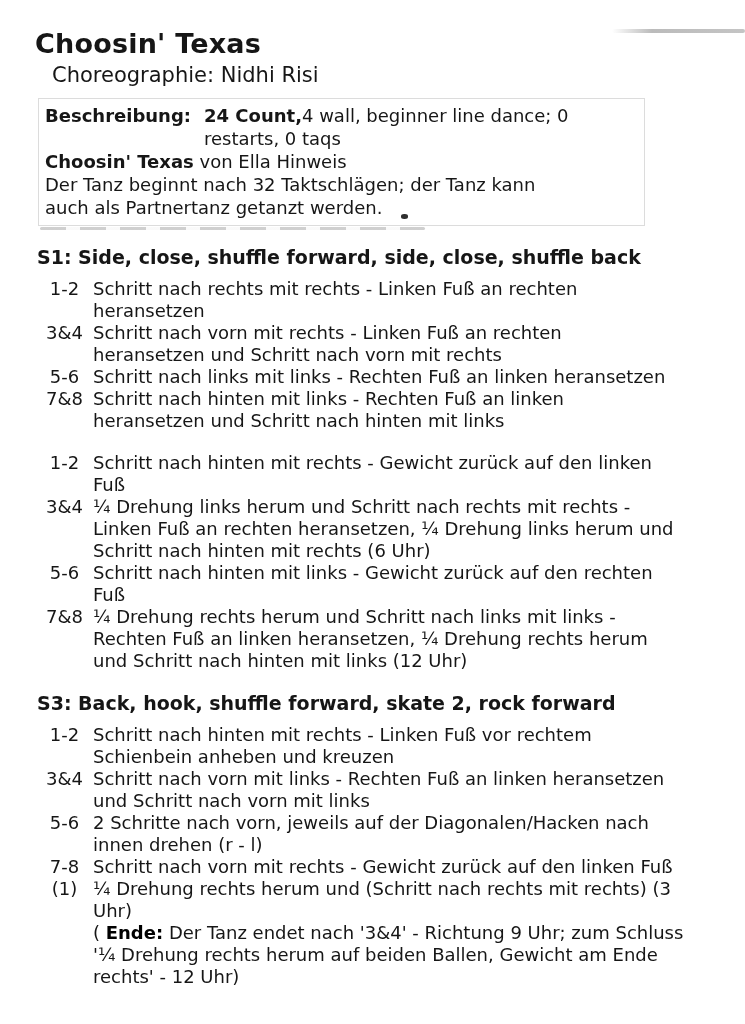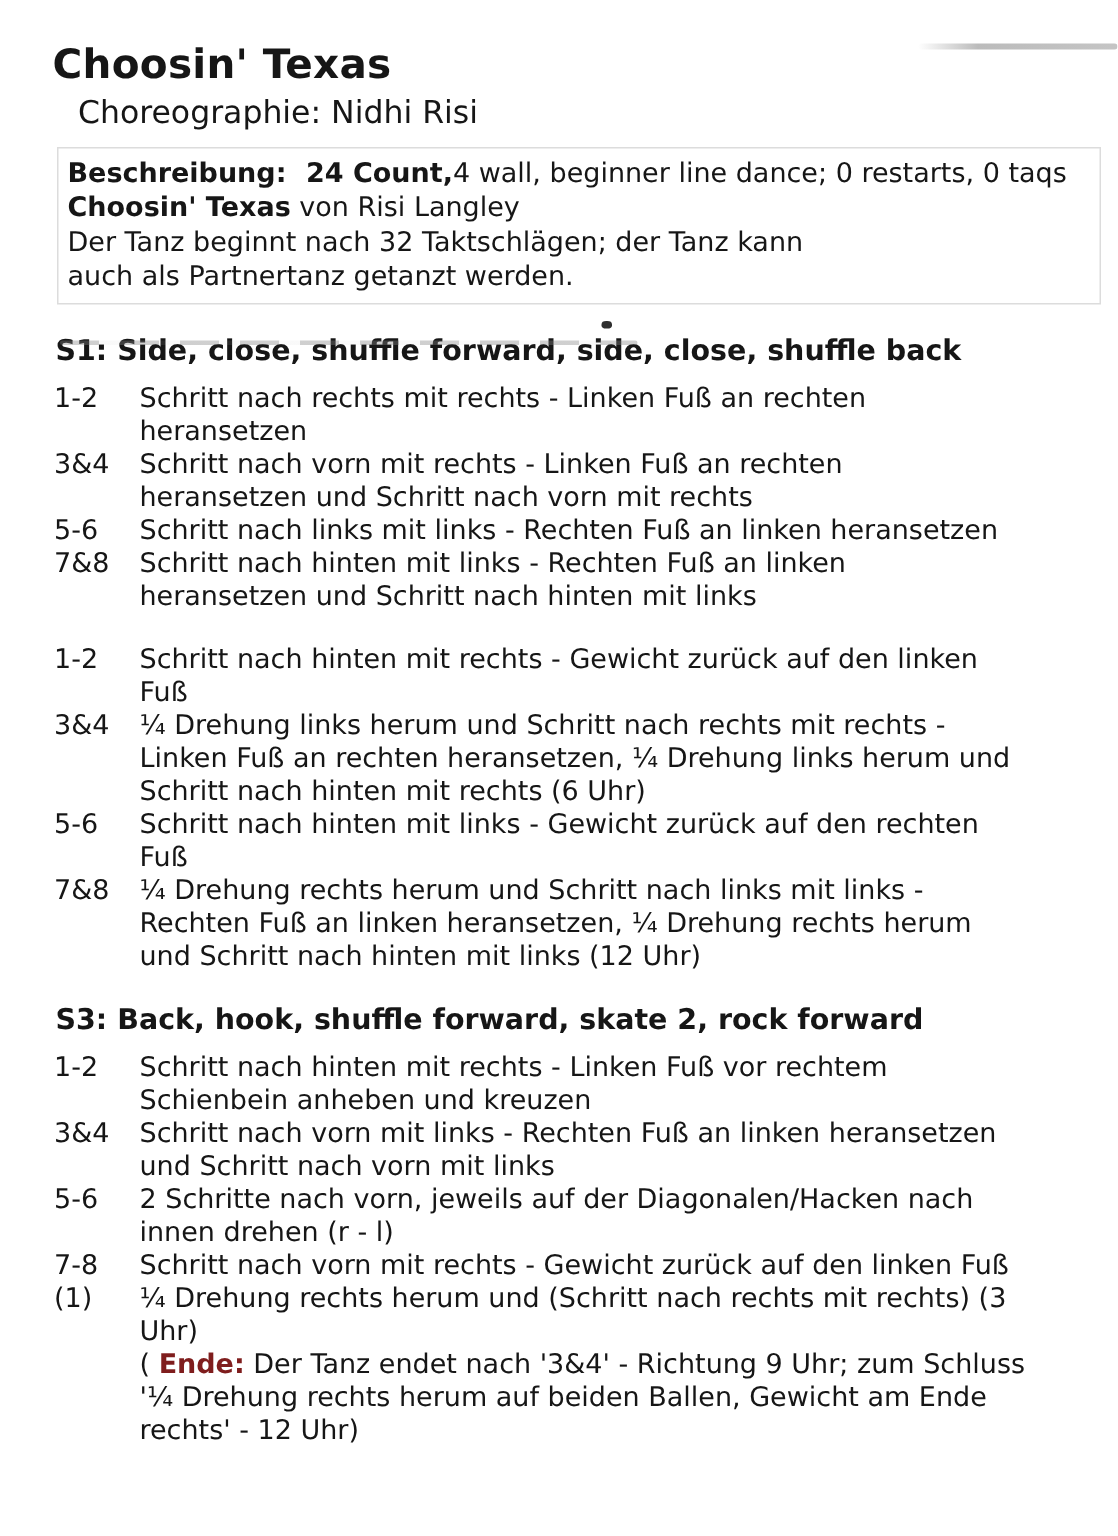--- a/index.html
+++ b/index.html
@@ -19,43 +19,43 @@
     font-size:27px;line-height:32px;
     font-weight:bold;letter-spacing:.2px;
   }
   .subtitle{
     margin:0 0 10px 52px;
     font-size:21px;line-height:26px;
   }
 
   
   .info{
-    margin-left:38px;width:696px;
+    margin-left:38px;width:607px;
     border:1px solid #dcdcdc;
     padding:5px 0 6px 6px;
     box-sizing:border-box;
     font-size:18px;line-height:23px;
   }
   .info-row{display:flex;align-items:flex-start;}
   .info-label{width:159px;flex:none;font-weight:bold;}
   .info-value{flex:1;padding-right:6px;}
   .info-value .vb{font-weight:bold;}
   .info-value .vr{white-space:pre-line;}
 
   
   .section{margin:20px 0 0 36px;width:703px;}
   .sec-title{
     font-size:19px;line-height:23px;font-weight:bold;
     margin:0 0 9px 1px;
     white-space:pre-line;
   }
   .step{display:flex;align-items:flex-start;font-size:18px;line-height:22px;}
-  .count{width:57px;flex:none;}
+  .count{width:57px;flex:none;text-align:center;}
   .step-text{flex:1;white-space:pre-line;padding-right:4px;}
-  .ende{color:#7f1d1d;font-weight:bold;}
+  .ende{color:#000000;font-weight:bold;}
 
   
   .artifact{position:absolute;pointer-events:none;}
   .a-top{
     left:612px;top:1px;width:133px;height:4px;
     background:linear-gradient(90deg,rgba(140,140,140,0),rgba(120,120,120,.5) 30%,rgba(125,125,125,.45));
     border-radius:2px;
   }
   .a-dot{left:401px;top:186px;width:7px;height:5px;background:#2f2f2f;border-radius:45%;}
   .a-dash{
@@ -75,21 +75,21 @@
 
   <div class="title">Choosin' Texas</div>
   <div class="subtitle">Choreographie: Nidhi Risi</div>
 
   <div class="info">
     <div class="info-row">
       <div class="info-label">Beschreibung:</div>
       <div class="info-value"><span class="vb">24 Count,</span><span class="vr">4 wall, beginner line dance; 0 restarts, 0 taqs</span></div>
     </div>
     <div class="info-row">
-      <div class="info-value"><span class="vb">Choosin' Texas</span><span class="vr"> von Risi Langley</span></div>
+      <div class="info-value"><span class="vb">Choosin' Texas</span><span class="vr"> von Ella Hinweis</span></div>
     </div>
     <div class="info-row">
       <div class="info-value"><span class="vb"></span><span class="vr">Der Tanz beginnt nach 32 Taktschlägen; der Tanz kann
 auch als Partnertanz getanzt werden.</span></div>
     </div>
   </div>
 
   <div class="section">
     <div class="sec-title">S1: Side, close, shuffle forward, side, close, shuffle back</div>
     <div class="step">

